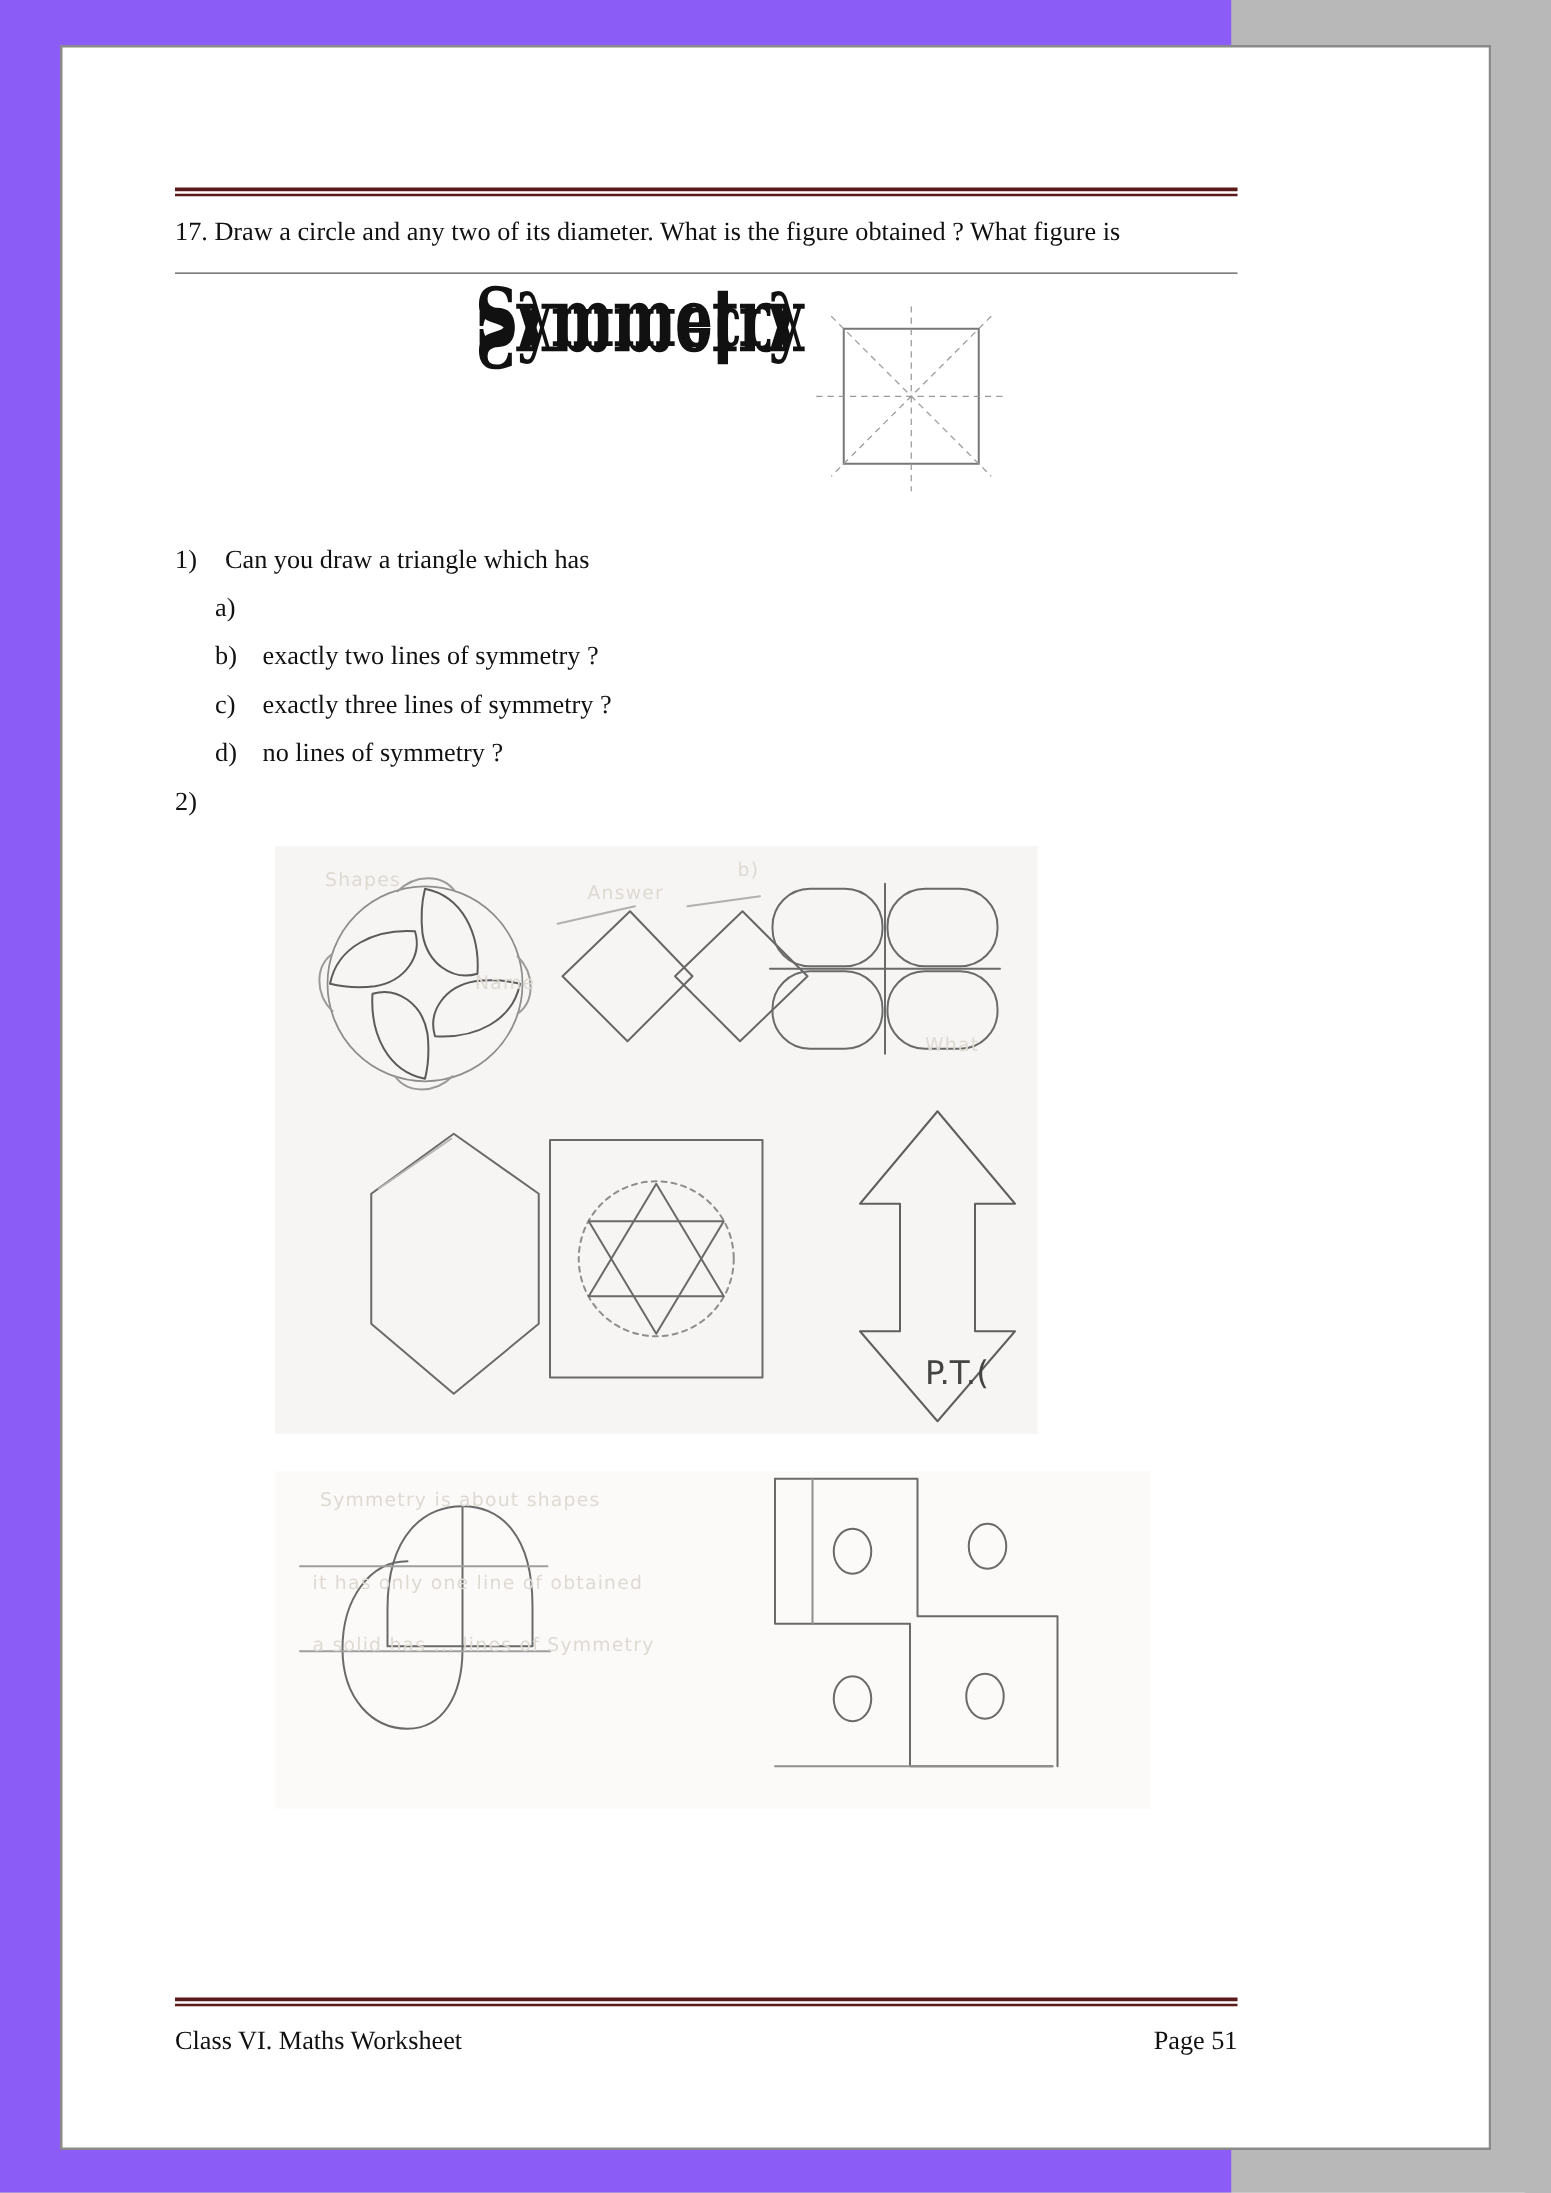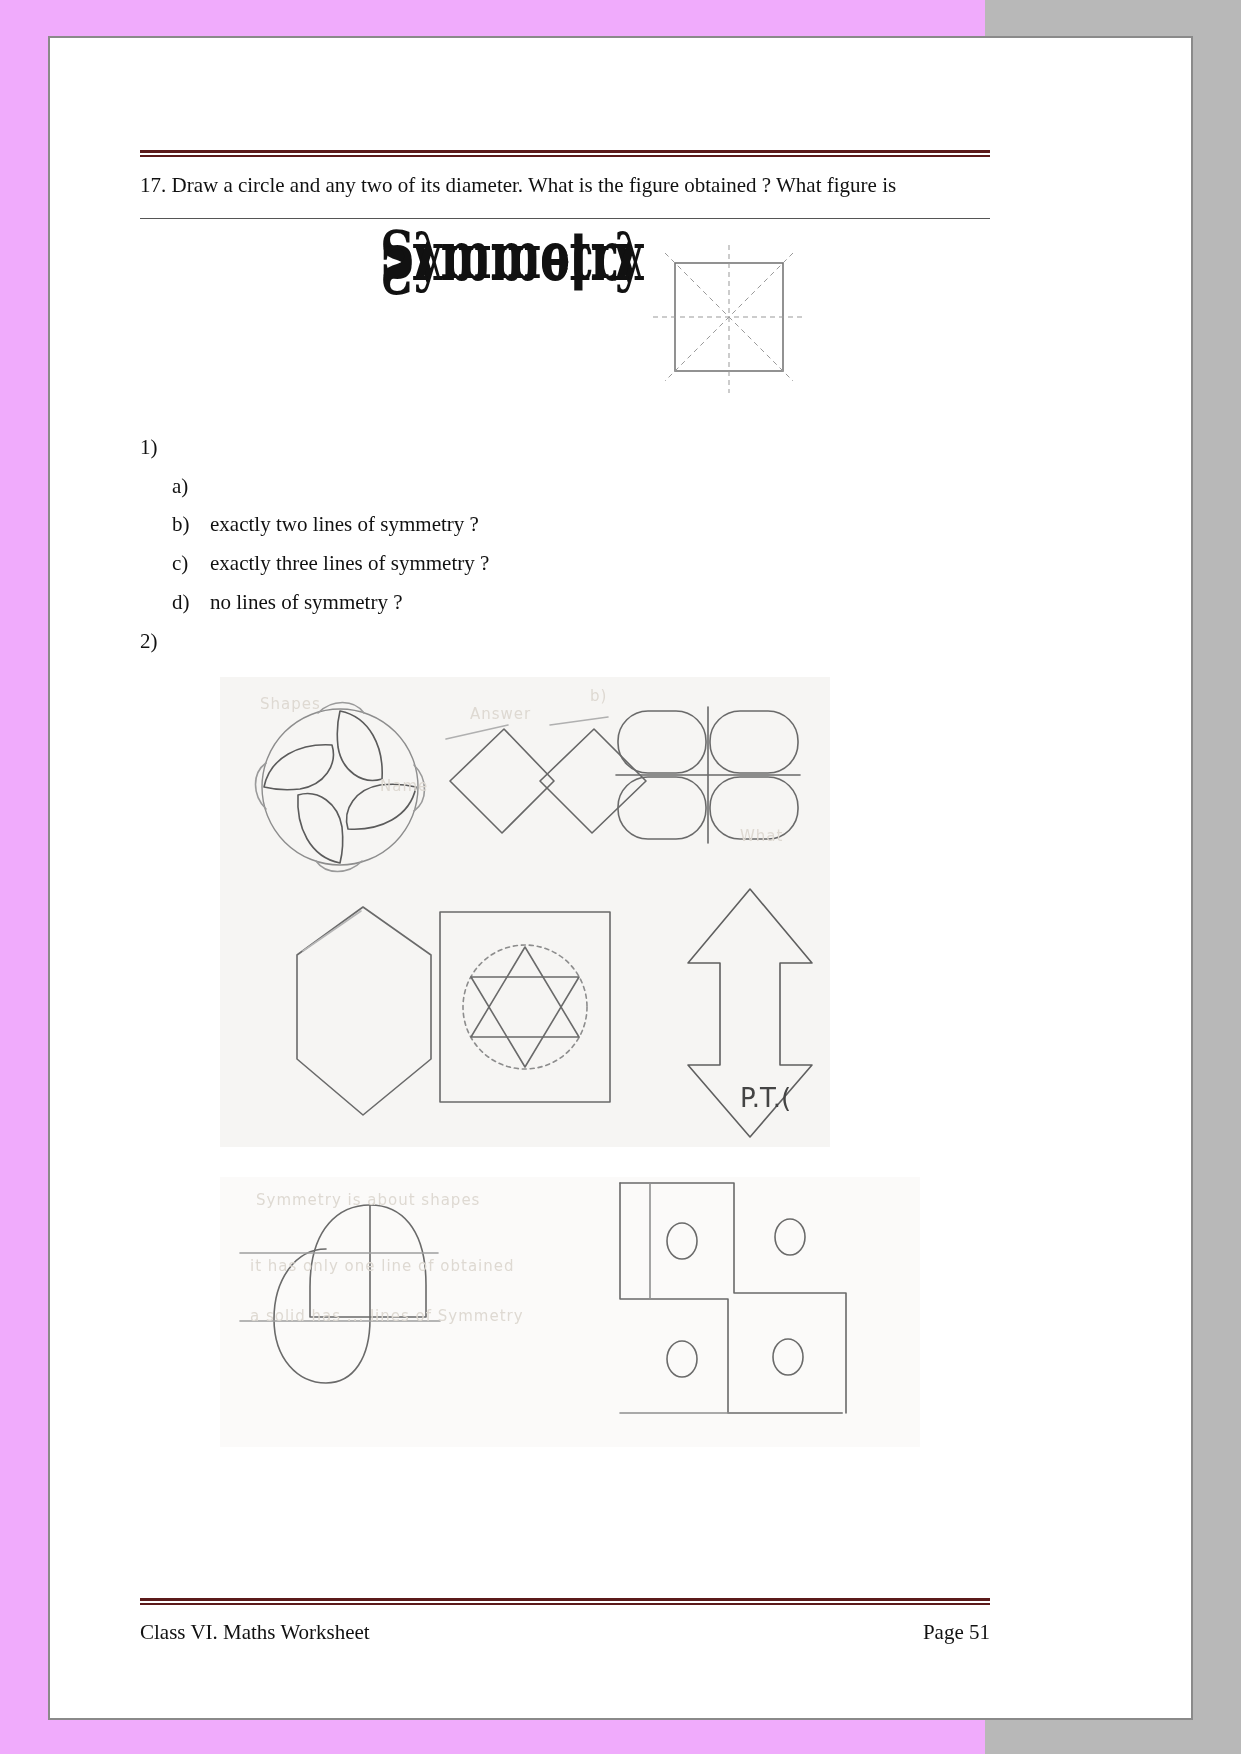--- a/index.html
+++ b/index.html
@@ -11,21 +11,21 @@
     width: 1241px;
     height: 1754px;
     font-family: "Liberation Serif", serif;
     overflow: hidden;
   }
   .page {
     position: absolute;
     left: 0; top: 0;
     width: 985px;
     height: 1754px;
-    background: #f0abfc;
+    background: #8b5cf6;
     box-sizing: border-box;
   }
   .page-border {
     position: absolute;
     left: 48px;
     top: 36px;
     width: 1145px;
     height: 1684px;
     border: 2px solid #8a8a8a;
     box-sizing: border-box;
@@ -212,20 +212,21 @@
         <line x1="8" y1="72" x2="158" y2="72" stroke="#999" stroke-width="1" stroke-dasharray="5 4"></line>
         <line x1="20" y1="8" x2="148" y2="136" stroke="#999" stroke-width="1" stroke-dasharray="5 4"></line>
         <line x1="148" y1="8" x2="20" y2="136" stroke="#999" stroke-width="1" stroke-dasharray="5 4"></line>
       </svg>
     </div>
 
     <div class="qlist">
 
       <div class="qrow">
         <span class="marker">1)</span>
+        <span>Can you draw a triangle which has</span>
       </div>
 
       <div class="qrow sub">
         <span class="marker">a)</span>
       </div>
       <div class="qrow sub">
         <span class="marker">b)</span>
         <span>exactly  two lines of symmetry ?</span>
       </div>
       <div class="qrow sub">

